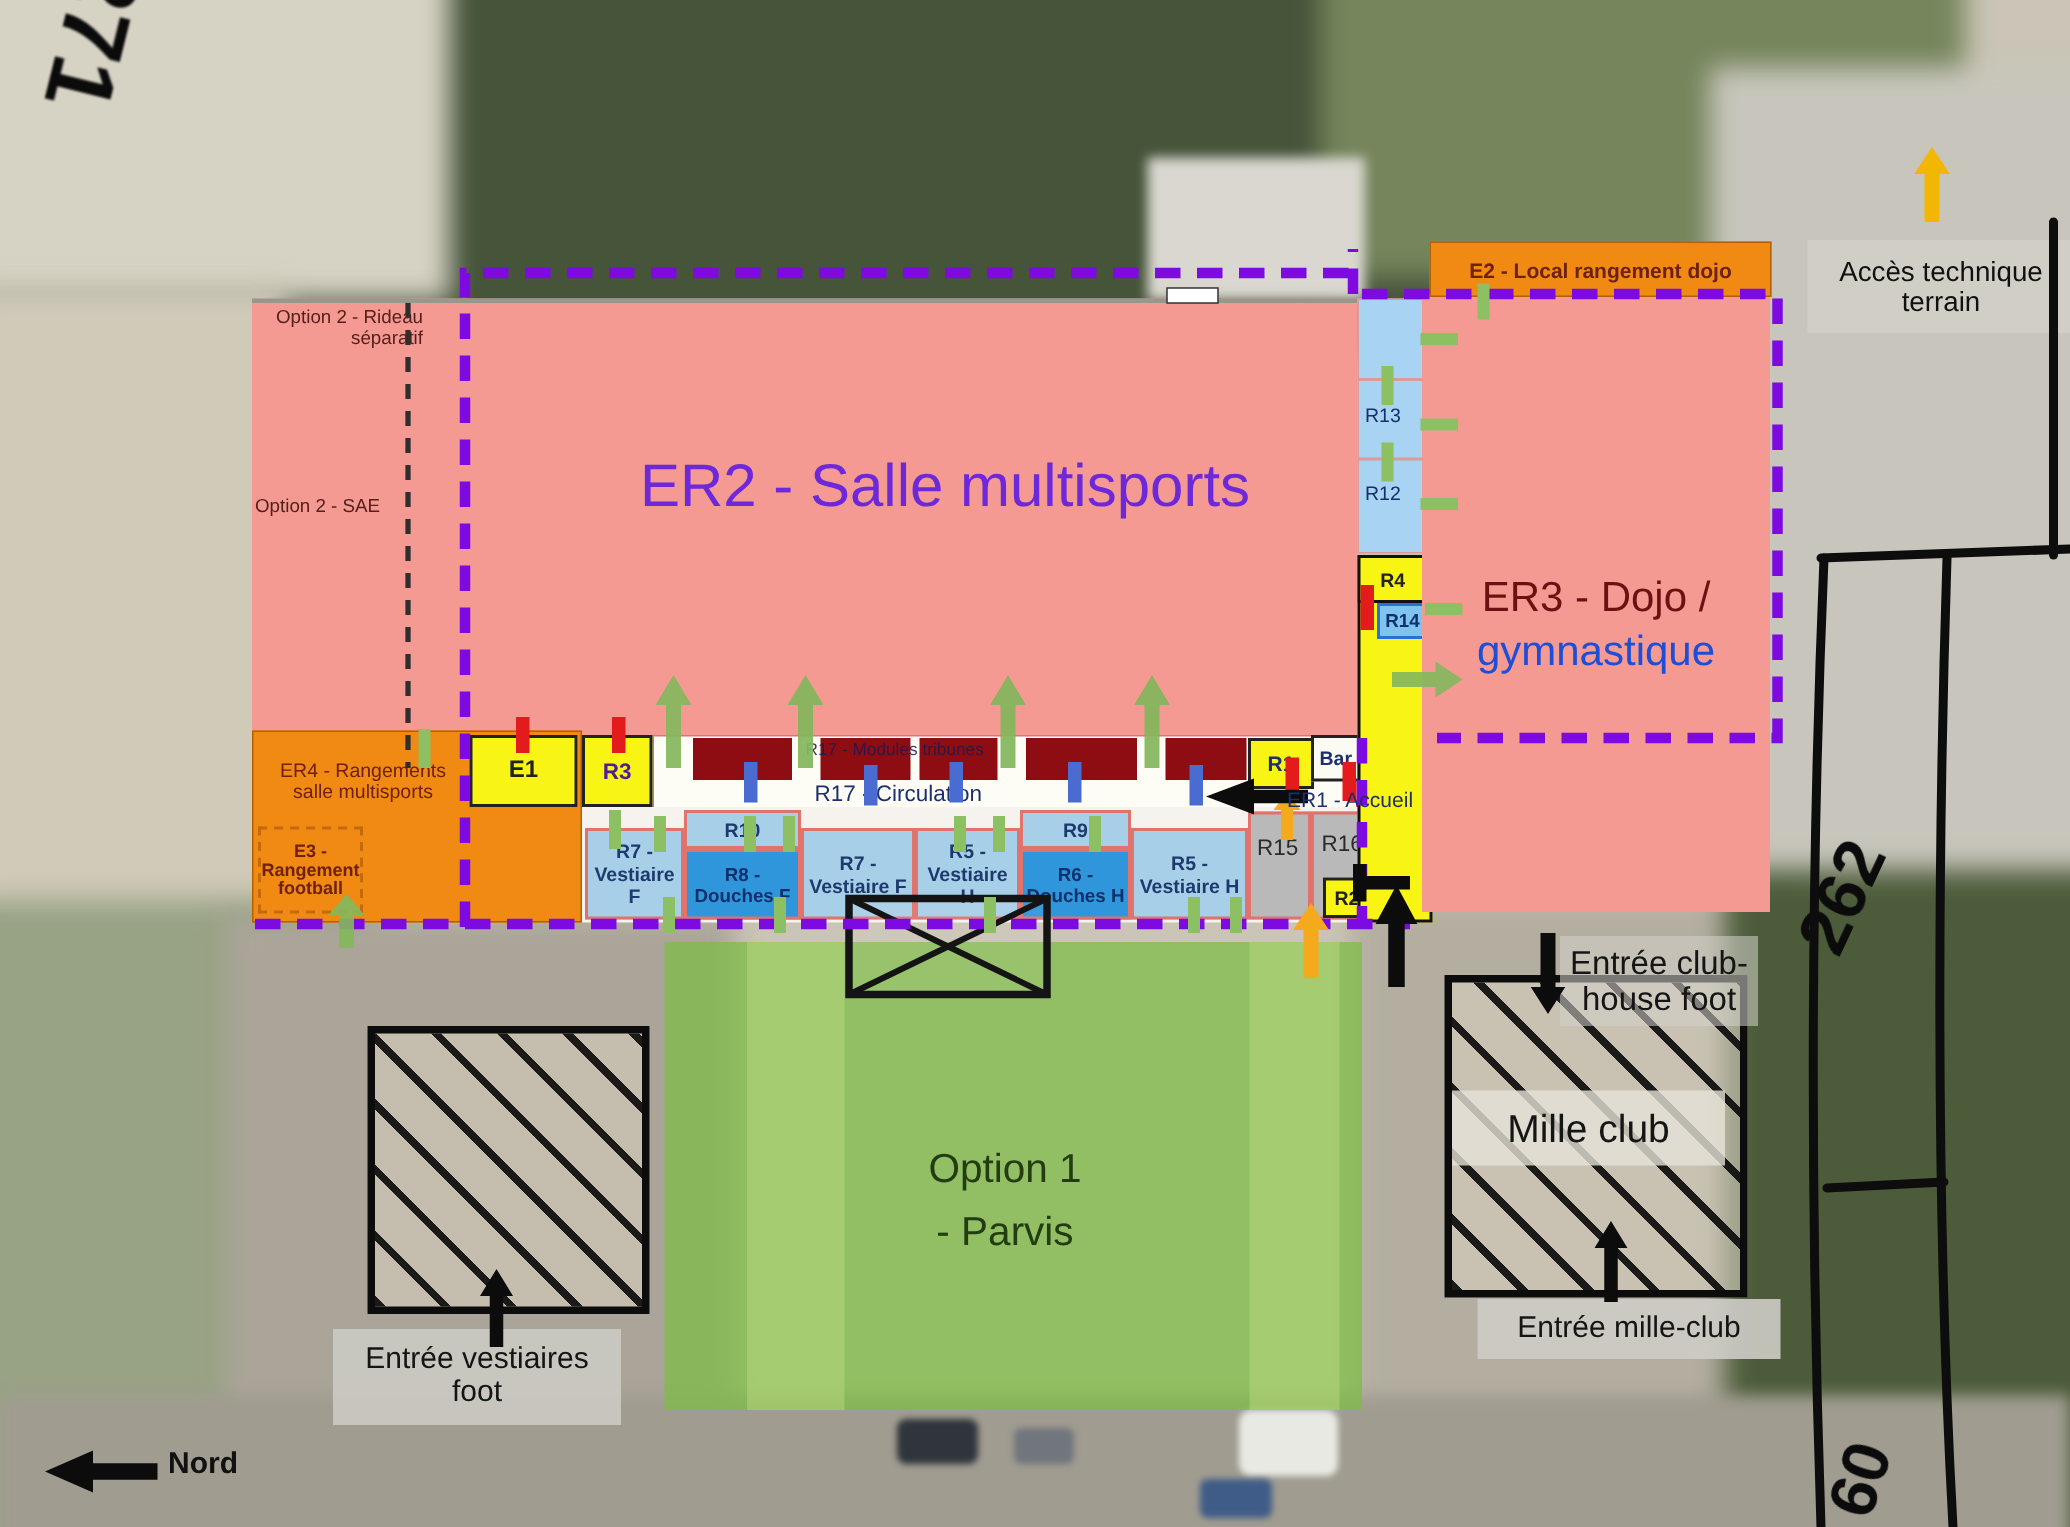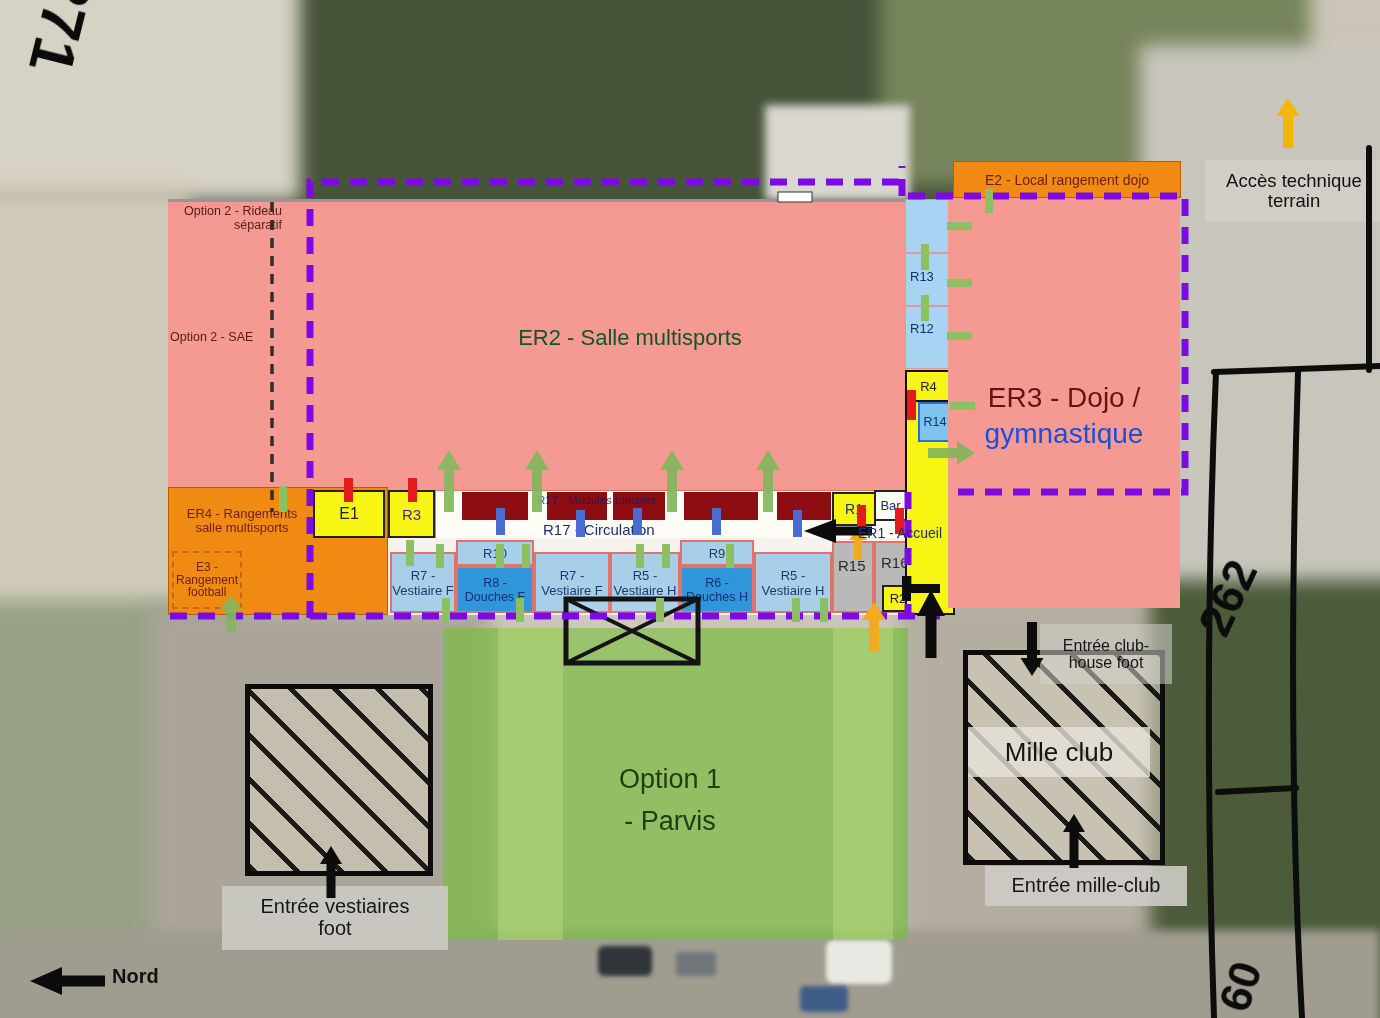--- a/index.html
+++ b/index.html
@@ -1,20 +1,20 @@
 <!DOCTYPE html>
 <html><head>
 <meta charset="utf-8">
 <style>
   html,body{margin:0;padding:0;background:#777;}
   #stage{position:relative;width:1380px;height:1018px;overflow:hidden;
          font-family:"Liberation Sans",sans-serif;background:#cac5b6;}
   .abs{position:absolute;}
   .blob{position:absolute;filter:blur(9px);}
-  .room{position:absolute;box-sizing:border-box;}
+  .room{position:absolute;box-sizing:border-box;font-weight:bold;}
   .lbl{position:absolute;line-height:1.08;white-space:pre-line;}
   .ctr{display:flex;align-items:center;justify-content:center;text-align:center;}
   .hatch{position:absolute;border:5px solid #0c0c0c;
          background:repeating-linear-gradient(45deg, rgba(12,12,12,.92) 0 5px, rgba(0,0,0,0) 5px 31px),
                     rgba(219,211,195,.55);}
   .strip{position:absolute;background:rgba(230,226,216,.8);}
   svg{position:absolute;left:0;top:0;pointer-events:none;}
 </style>
 </head>
 <body>
@@ -37,21 +37,21 @@
     <div class="abs" style="left:676px;top:952px;width:40px;height:24px;background:#70767c;border-radius:5px;filter:blur(2px);"></div>
     <div class="abs" style="left:826px;top:940px;width:66px;height:44px;background:#e9e9e4;border-radius:8px;filter:blur(2px);"></div>
     <div class="abs" style="left:800px;top:986px;width:48px;height:26px;background:#3f5c88;border-radius:5px;filter:blur(2px);"></div>
   </div>
 
   <div class="lbl" style="left:-12px;top:-18px;font-size:62px;font-weight:700;color:#0b0b0b;transform:rotate(104deg);transform-origin:60px 45px;filter:blur(.6px);">271</div>
   <div class="lbl" style="left:1212px;top:608px;font-size:46px;font-weight:700;color:#0b0b0b;transform:rotate(-65deg);transform-origin:left center;filter:blur(.5px);">262</div>
   <div class="lbl" style="left:1233px;top:986px;font-size:44px;font-weight:700;color:#0b0b0b;transform:rotate(-72deg);transform-origin:left center;filter:blur(.5px);">60</div>
 
   <div class="room" style="left:168px;top:199px;width:737px;height:291px;background:#f49a93;border-top:3px solid #98978f;"></div>
-  <div class="lbl ctr" style="left:380px;top:316px;width:500px;height:44px;font-size:22px;color:#14532d;">ER2 - Salle multisports</div>
+  <div class="lbl ctr" style="left:380px;top:303px;width:500px;height:44px;font-size:40px;color:#6d28d9;">ER2 - Salle multisports</div>
   <div class="lbl" style="left:170px;top:205px;width:112px;font-size:12.5px;color:#55201a;text-align:right;">Option 2 - Rideau séparatif</div>
   <div class="lbl" style="left:170px;top:331px;width:110px;font-size:12.5px;color:#55201a;">Option 2 - SAE</div>
 
   <div class="room" style="left:168px;top:487px;width:220px;height:128px;background:#f08a12;border:1px solid #b56000;"></div>
   <div class="lbl ctr" style="left:174px;top:503px;width:136px;height:36px;font-size:13px;color:#6e2012;">ER4 - Rangements salle multisports</div>
   <div class="room ctr" style="left:172px;top:551px;width:70px;height:58px;background:#f08a12;border:2px dashed #c46a08;">
     <span class="lbl" style="position:static;font-size:12px;color:#6e2012;text-align:center;">E3 - Rangement football</span>
   </div>
 
   <div class="room" style="left:435px;top:490px;width:470px;height:64px;background:#fdfdf6;border:1px solid #e0736c;"></div>
@@ -107,21 +107,21 @@
   <div class="room ctr" style="left:832px;top:492px;width:44px;height:34px;background:#f8f414;border:2px solid #222;font-size:14px;color:#1d2f6e;">
       <span>R1</span>
     </div>
   <div class="room ctr" style="left:874px;top:490px;width:33px;height:31px;background:#fbfbf3;border:2px solid #222;font-size:13px;color:#1d2f6e;">
       <span>Bar</span>
     </div>
   <div class="room" style="left:905px;top:370px;width:50px;height:245px;background:#f8f414;border:2px solid #111;"></div>
   <div class="room ctr" style="left:905px;top:370px;width:47px;height:32px;background:#f8f414;border:2px solid #111;font-size:13px;color:#222;">
       <span>R4</span>
     </div>
-  <div class="room ctr" style="left:918px;top:402px;width:34px;height:40px;background:#7fc3ef;border:2px solid #2b6fd4;font-size:12.5px;color:#10306b;">
+  <div class="room ctr" style="left:918px;top:402px;width:34px;height:24px;background:#7fc3ef;border:2px solid #2b6fd4;font-size:12.5px;color:#10306b;">
       <span>R14</span>
     </div>
   <div class="lbl" style="left:858px;top:526px;width:104px;font-size:14px;color:#1d2f6e;white-space:nowrap;z-index:5;">ER1 - Accueil</div>
 
   <div class="room" style="left:905px;top:199px;width:44px;height:170px;background:#a9d3f2;border:1px solid #de9a94;"></div>
   <div class="abs" style="left:905px;top:252px;width:44px;height:1.5px;background:#de9a94;"></div>
   <div class="abs" style="left:905px;top:305px;width:44px;height:1.5px;background:#de9a94;"></div>
   <div class="lbl" style="left:910px;top:215px;font-size:13px;color:#16306b;margin-left:44px;">R11</div>
   <div class="lbl" style="left:910px;top:270px;font-size:13px;color:#16306b;">R13</div>
   <div class="lbl" style="left:910px;top:322px;font-size:13px;color:#16306b;">R12</div>
@@ -140,28 +140,28 @@
   <div class="lbl ctr" style="left:490px;top:760px;width:360px;height:40px;font-size:27px;color:#233c12;">Option 1</div>
   <div class="lbl ctr" style="left:490px;top:802px;width:360px;height:40px;font-size:27px;color:#233c12;">- Parvis</div>
 
   <div class="hatch" style="left:245px;top:684px;width:178px;height:182px;"></div>
 
   <div class="hatch" style="left:963px;top:650px;width:192px;height:205px;"></div>
   <div class="strip ctr" style="left:968px;top:727px;width:182px;height:50px;">
     <span class="lbl" style="position:static;font-size:26px;color:#151515;">Mille club</span>
   </div>
 
-  <div class="strip ctr" style="left:222px;top:886px;width:226px;height:64px;background:rgba(206,204,198,.85);">
+  <div class="strip ctr" style="left:222px;top:886px;width:192px;height:64px;background:rgba(206,204,198,.85);">
     <span class="lbl" style="position:static;font-size:20px;color:#151515;text-align:center;width:170px;">Entrée vestiaires foot</span>
   </div>
   <div class="strip ctr" style="left:985px;top:866px;width:202px;height:40px;background:rgba(206,204,198,.9);">
     <span class="lbl" style="position:static;font-size:20px;color:#151515;">Entrée mille-club</span>
   </div>
   <div class="strip ctr" style="left:1040px;top:624px;width:132px;height:60px;background:rgba(212,210,202,.55);">
-    <span class="lbl" style="position:static;font-size:16px;color:#151515;text-align:center;">Entrée club- house foot</span>
+    <span class="lbl" style="position:static;font-size:22px;color:#151515;text-align:center;">Entrée club- house foot</span>
   </div>
   <div class="strip ctr" style="left:1205px;top:160px;width:178px;height:62px;background:rgba(216,214,206,.5);">
     <span class="lbl" style="position:static;font-size:18.5px;color:#111;text-align:center;width:170px;">Accès technique terrain</span>
   </div>
   <div class="lbl" style="left:112px;top:966px;font-size:20px;font-weight:700;color:#111;">Nord</div>
 
   <svg width="1380" height="1018" viewBox="0 0 1380 1018">
 
     <g stroke="#0d0d0d" stroke-width="6" fill="none" stroke-linecap="round">
       <path d="M1216,372 C1208,560 1206,780 1214,1018"></path>

